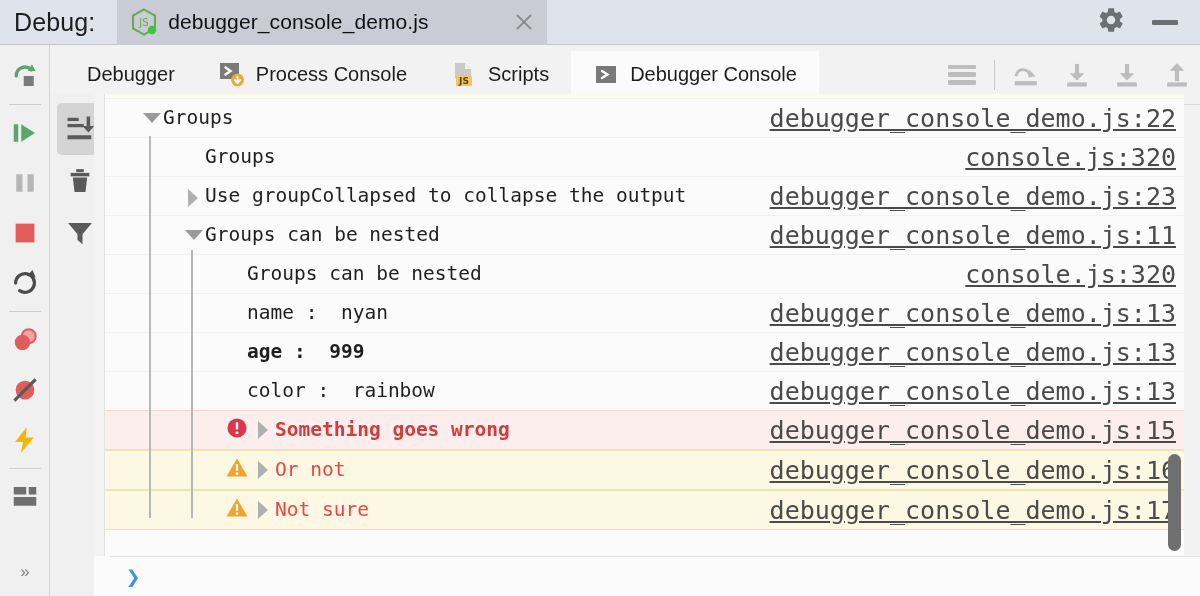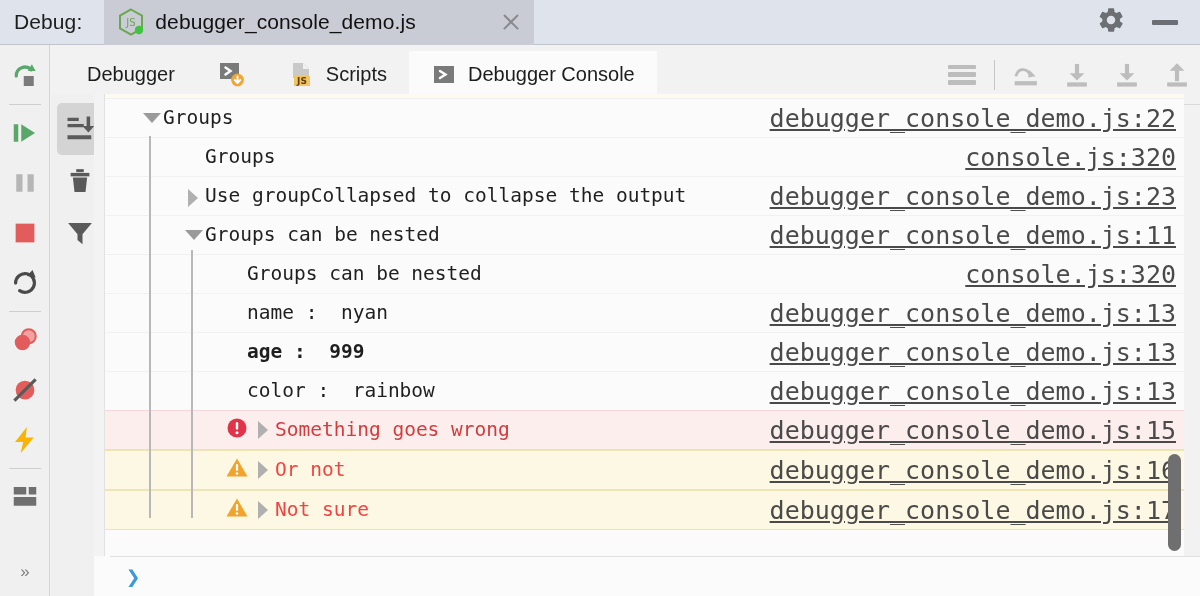--- a/index.html
+++ b/index.html
@@ -10,21 +10,21 @@
   }
   #app { position: relative; width: 1200px; height: 596px; }
 
   
   .titlebar {
     position: absolute; left: 0; top: 0; width: 1200px; height: 45px;
     background: #dfe3ec; display: flex; align-items: center;
     border-bottom: 1px solid #c0c4ce;
   }
   .title-label {
-    font-size: 21px; color: #1d1d1d; padding: 0 22px 0 14px;
+    font-size: 25px; color: #1d1d1d; padding: 0 22px 0 14px;
     letter-spacing: .1px;
   }
   .file-tab {
     height: 45px; background: #c9ccd4; display: flex; align-items: center;
     padding: 0 12px 0 14px; gap: 11px; min-width: 430px;
   }
   .js-node-icon { position: relative; width: 26px; height: 28px; flex: none; }
   .tab-filename { font-size: 21px; color: #111; letter-spacing: .1px; white-space: nowrap; }
   .tab-close {
     margin-left: auto; width: 22px; height: 22px; position: relative; flex: none;
@@ -275,20 +275,21 @@
 
     <div class="view-tab">
       <span class="tab-icon">
         <svg width="26" height="26" viewBox="0 0 26 26">
           <rect x="1" y="1" width="19" height="16" fill="#7a7a7a"></rect>
           <path d="M6.5 5.5 L11.5 9 L6.5 12.5" fill="none" stroke="#fff" stroke-width="2.4" stroke-linecap="round"></path>
           <circle cx="18.5" cy="18" r="6.4" fill="#f0a732"></circle>
           <path d="M18.5 14.5 v5.5 M15.7 18 l2.8 3 l2.8 -3" fill="none" stroke="#fff" stroke-width="1.9" stroke-linecap="round" stroke-linejoin="round"></path>
         </svg>
       </span>
+      <span>Process Console</span>
     </div>
 
     <div class="view-tab">
       <span class="tab-icon">
         <svg width="26" height="26" viewBox="0 0 26 26">
           <path d="M4 1 h10 l6 6 v9 H4 Z" fill="#c9c9c9"></path>
           <path d="M14 1 v6 h6 Z" fill="#f0f0f0"></path>
           <rect x="5" y="14" width="16" height="10" fill="#f5c462"></rect>
           <text x="13" y="22.3" font-size="9" fill="#5a4208" text-anchor="middle" font-family="DejaVu Sans, sans-serif" font-weight="bold">JS</text>
         </svg>
@@ -426,21 +427,21 @@
             <a class="row-link">debugger_console_demo.js:13</a>
           </div>
           <div class="row">
             <div class="row-main" style="padding-left: 120px;">
               <span class="tri none"></span>
               <span class="row-text">color :  rainbow</span>
             </div>
             <a class="row-link">debugger_console_demo.js:13</a>
           </div>
           <div class="row error">
-            <div class="row-main" style="padding-left: 120px;">
+            <div class="row-main" style="padding-left: 120px; font-weight: bold;">
               <span class="sev"><svg width="24" height="24" viewBox="0 0 24 24">
                   <circle cx="12" cy="12" r="9.5" fill="#e0344a"></circle>
                   <rect x="10.8" y="6" width="2.4" height="7.6" rx="1.2" fill="#fff"></rect>
                   <circle cx="12" cy="16.8" r="1.5" fill="#fff"></circle>
                 </svg></span>
               <span class="tri right"></span>
               <span class="row-text text-error">Something goes wrong</span>
             </div>
             <a class="row-link">debugger_console_demo.js:15</a>
           </div>

